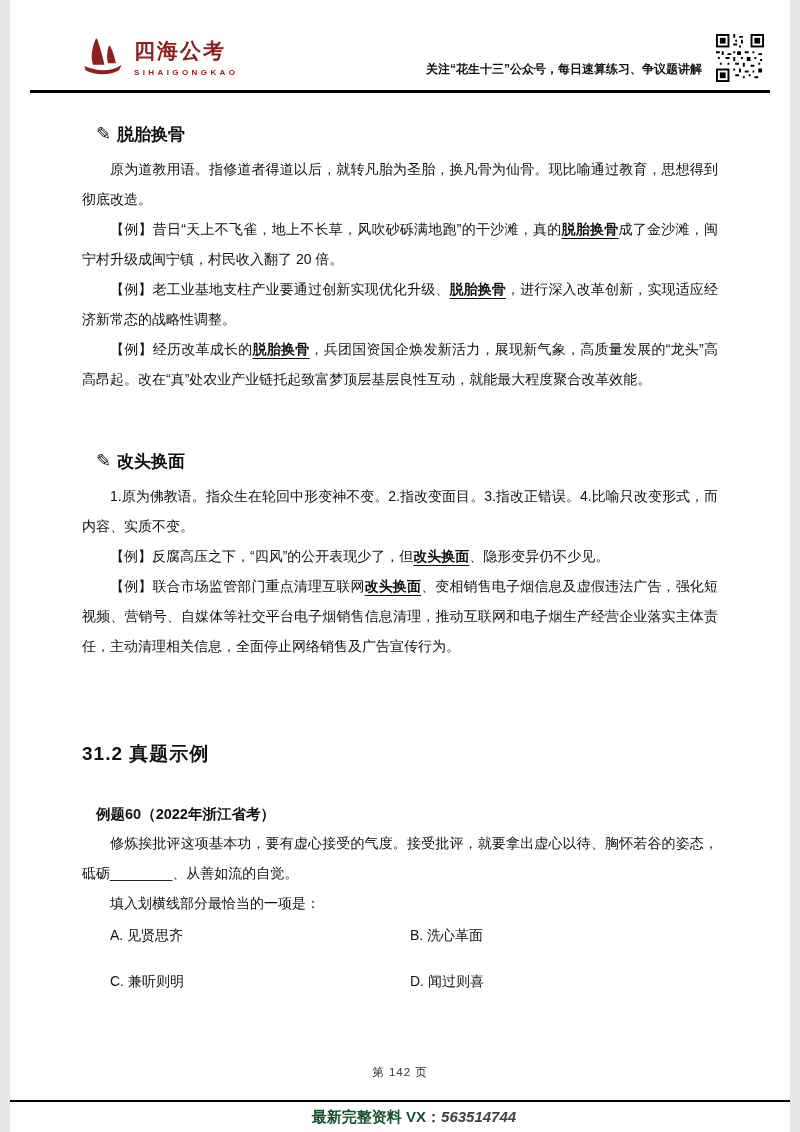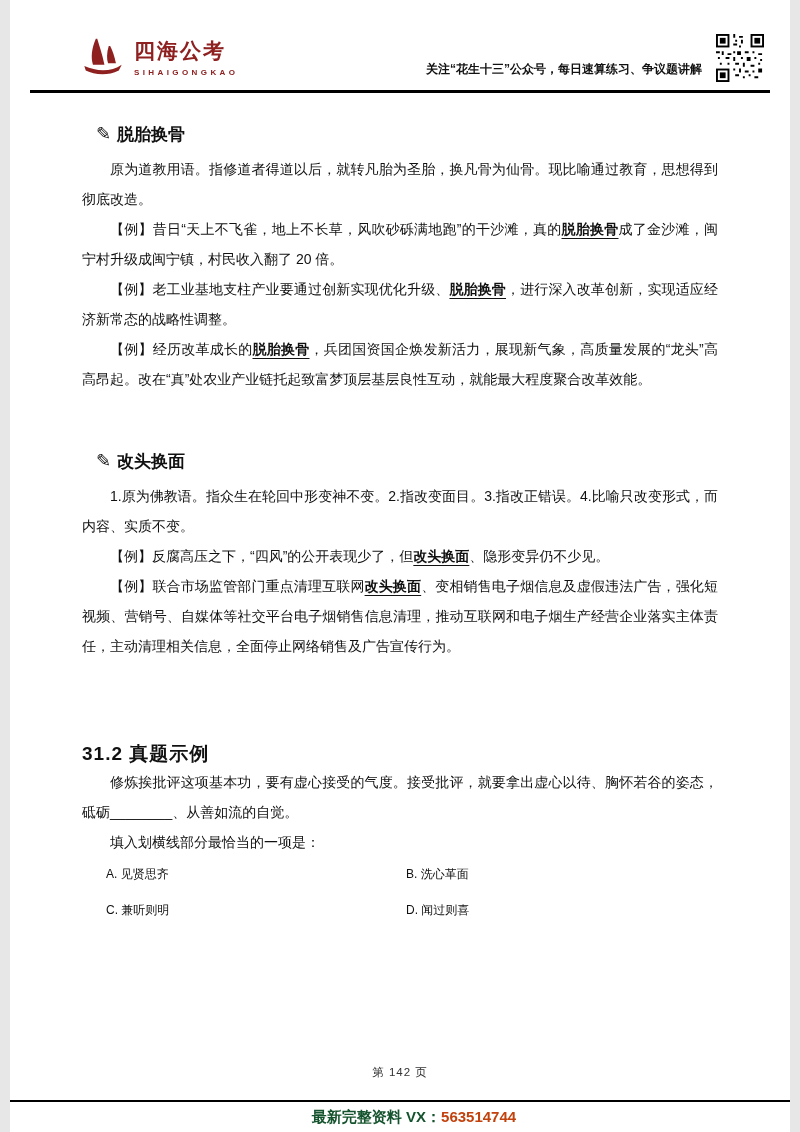--- a/index.html
+++ b/index.html
@@ -63,23 +63,23 @@
   .section-number-heading {
     font-size: 19px;
     font-weight: bold;
     margin: 80px 0 0 0;
     letter-spacing: 1px;
   }
   .exercise-title { font-size: 14.5px; font-weight: bold; margin: 38px 0 4px 14px; }
   .options {
     display: grid;
     grid-template-columns: 300px auto;
-    row-gap: 6px;
+    row-gap: 16px;
     padding-left: 2em;
-    font-size: 12px;
+    font-size: 14px;
     line-height: 30px;
     margin-top: 2px;
   }
 
   
   .page-number {
     position: absolute;
     left: 0; right: 0;
     bottom: 52px;
     text-align: center;
@@ -96,21 +96,21 @@
   }
   .bottom-contact {
     position: absolute;
     left: 0; right: 0;
     bottom: 5px;
     text-align: center;
     font-size: 15px;
     font-weight: bold;
   }
   .bottom-contact .label { color: #14532d; margin-left: 28px; }
-  .bottom-contact .number { color: #c2410c; }
+  .bottom-contact .number { color: #404040; font-style: italic; }
 </style>
 </head>
 <body>
 
 <div class="page">
 
   <div class="header">
     <div class="logo">
       <span>
         <svg width="46" height="40" viewBox="0 0 64 52" aria-hidden="true">
@@ -163,20 +163,21 @@
         <span>改头换面</span>
       </h2>
       <p class="para">1.原为佛教语。指众生在轮回中形变神不变。2.指改变面目。3.指改正错误。4.比喻只改变形式，而内容、实质不变。</p>
       <p class="para"><span>【例】反腐高压之下，“四风”的公开表现少了，但</span><span class="term">改头换面</span><span>、隐形变异仍不少见。</span></p>
       <p class="para"><span>【例】联合市场监管部门重点清理互联网</span><span class="term">改头换面</span><span>、变相销售电子烟信息及虚假违法广告，强化短视频、营销号、自媒体等社交平台电子烟销售信息清理，推动互联网和电子烟生产经营企业落实主体责任，主动清理相关信息，全面停止网络销售及广告宣传行为。</span></p>
     </section>
 
     <h2 class="section-number-heading">31.2  真题示例</h2>
 
     <div class="exercise">
+      <h3 class="exercise-title">例题60（2022年浙江省考）</h3>
       <p class="para">修炼挨批评这项基本功，要有虚心接受的气度。接受批评，就要拿出虚心以待、胸怀若谷的姿态，砥砺________、从善如流的自觉。</p>
       <p class="para">填入划横线部分最恰当的一项是：</p>
       <div class="options">
         <span>A. 见贤思齐</span>
         <span>B. 洗心革面</span>
         <span>C. 兼听则明</span>
         <span>D. 闻过则喜</span>
       </div>
     </div>
 

